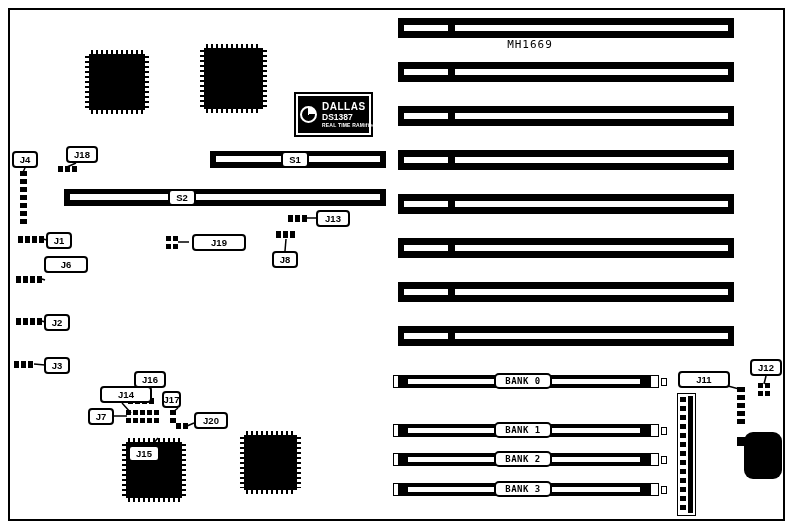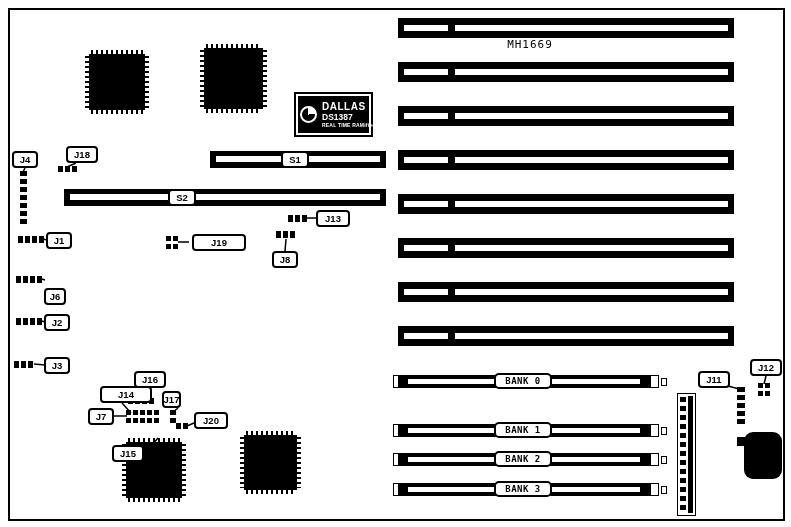--- a/index.html
+++ b/index.html
@@ -217,26 +217,26 @@
     <line x1="114" y1="416" x2="127" y2="416"></line>
     <line x1="152" y1="445" x2="158" y2="438"></line>
     <line x1="728" y1="386" x2="739" y2="389"></line>
     <line x1="766" y1="376" x2="764" y2="384"></line>
   </g>
 </svg>
 
 <div class="co" style="left:12px;top:151px;width:26px">J4</div>
 <div class="co" style="left:66px;top:146px;width:32px">J18</div>
 <div class="co" style="left:46px;top:232px;width:26px">J1</div>
-<div class="co" style="left:44px;top:288px;width:22px">J6</div>
+<div class="co" style="left:44px;top:256px;width:44px">J6</div>
 <div class="co" style="left:44px;top:314px;width:26px">J2</div>
 <div class="co" style="left:44px;top:357px;width:26px">J3</div>
 <div class="co" style="left:192px;top:234px;width:54px">J19</div>
 <div class="co" style="left:316px;top:210px;width:34px">J13</div>
 <div class="co" style="left:272px;top:251px;width:26px">J8</div>
 <div class="co" style="left:100px;top:386px;width:52px">J14</div>
 <div class="co" style="left:134px;top:371px;width:32px">J16</div>
 <div class="co" style="left:162px;top:391px;width:19px">J17</div>
 <div class="co" style="left:194px;top:412px;width:34px">J20</div>
 <div class="co" style="left:88px;top:408px;width:26px">J7</div>
-<div class="co" style="left:112px;top:445px;width:32px">J15</div>
-<div class="co" style="left:698px;top:371px;width:32px">J11</div>
+<div class="co" style="left:128px;top:445px;width:32px">J15</div>
+<div class="co" style="left:678px;top:371px;width:52px">J11</div>
 <div class="co" style="left:750px;top:359px;width:32px">J12</div>
 
 </body></html>

